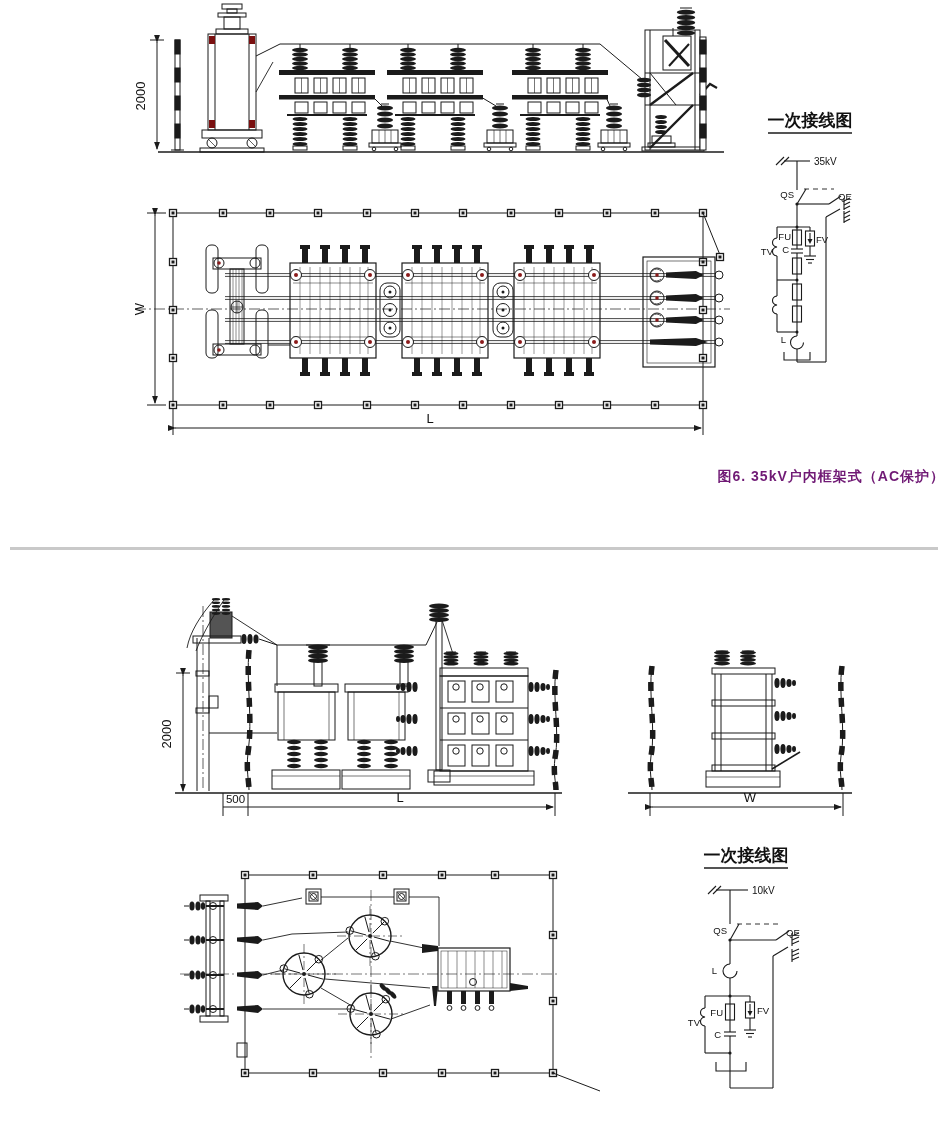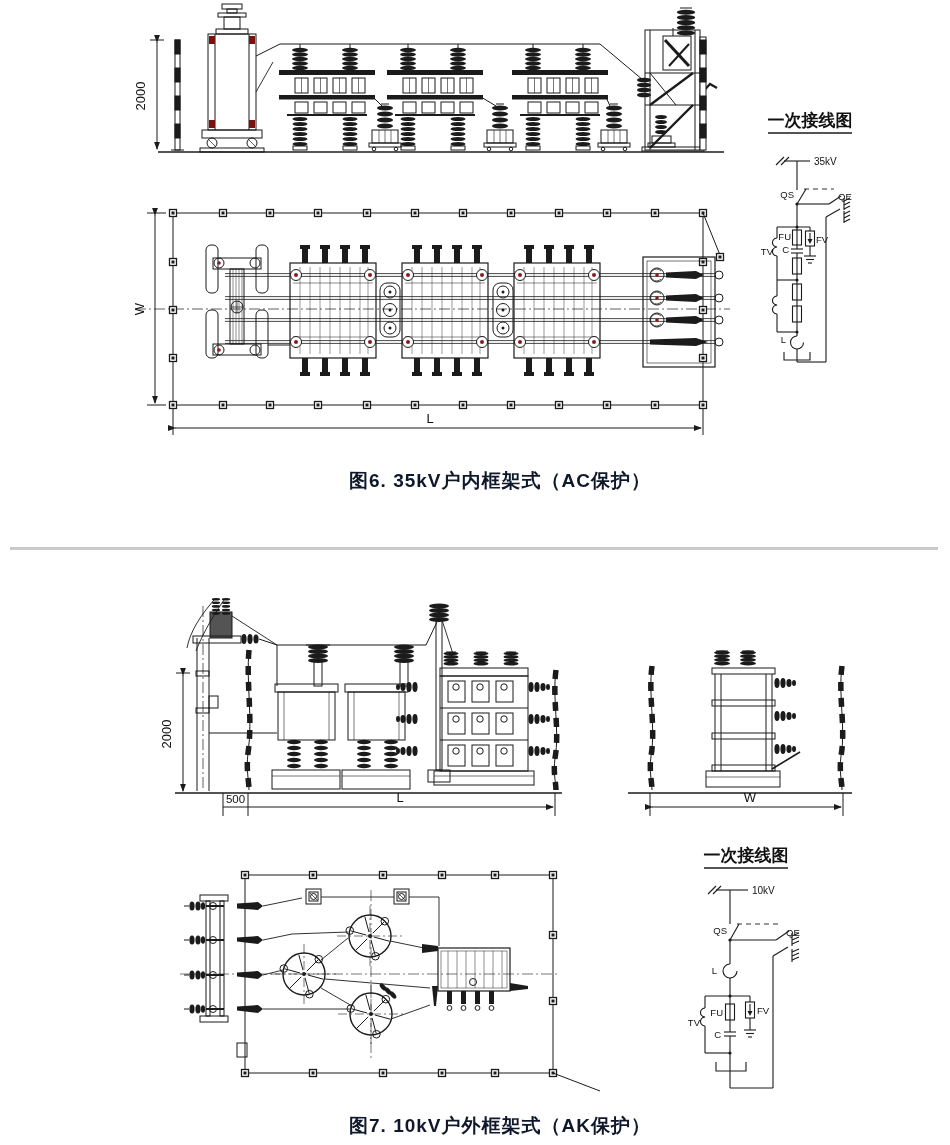--- a/index.html
+++ b/index.html
@@ -1,19 +1,19 @@
 <!DOCTYPE html>
 <html><head>
 <meta charset="utf-8">
 <style>
   html,body{margin:0;padding:0;background:#fff;}
   #page{position:relative;width:950px;height:1145px;background:#ffffff;overflow:hidden;
         font-family:"Liberation Sans","DejaVu Sans",sans-serif;color:#111;}
   .abs{position:absolute;}
-  .caption{font-weight:bold;font-size:19px;letter-spacing:1px;text-align:center;color:#0f172a;}
+  .caption{font-weight:bold;font-size:14px;letter-spacing:1px;text-align:right;color:#701a75;}
   svg text{fill:#111;font-family:"Liberation Sans","DejaVu Sans",sans-serif;}
   svg .lbl{font-size:9.5px;}
   svg .kv{font-size:10px;}
   svg .dim{font-size:13px;}
   svg .dimS{font-size:11.5px;}
   svg .ttl{font-size:17px;font-weight:bold;}
   svg line,svg path,svg rect,svg circle,svg ellipse,svg polyline,svg polygon{vector-effect:none;}
   .divider{background:#c9c9c9;}
 </style>
 </head>
@@ -854,15 +854,14 @@
     <line x1="74" y1="192" x2="86" y2="192"></line>
         <line x1="76" y1="195.5" x2="84" y2="195.5"></line>
         <line x1="78" y1="199" x2="82" y2="199"></line>
   </g>
   <text class="lbl" x="87" y="176" stroke="none">FV</text>
 
   <polyline points="46,224 46,233 76,233 76,224"></polyline>
   <line x1="60" y1="250" x2="103" y2="250"></line>
 </svg>
 
-<div class="abs caption" style="left:55px;top:1113px;width:890px;">图7. 10kV户外框架式（AK保护）</div>
 
 </div>
 
 </body></html>

